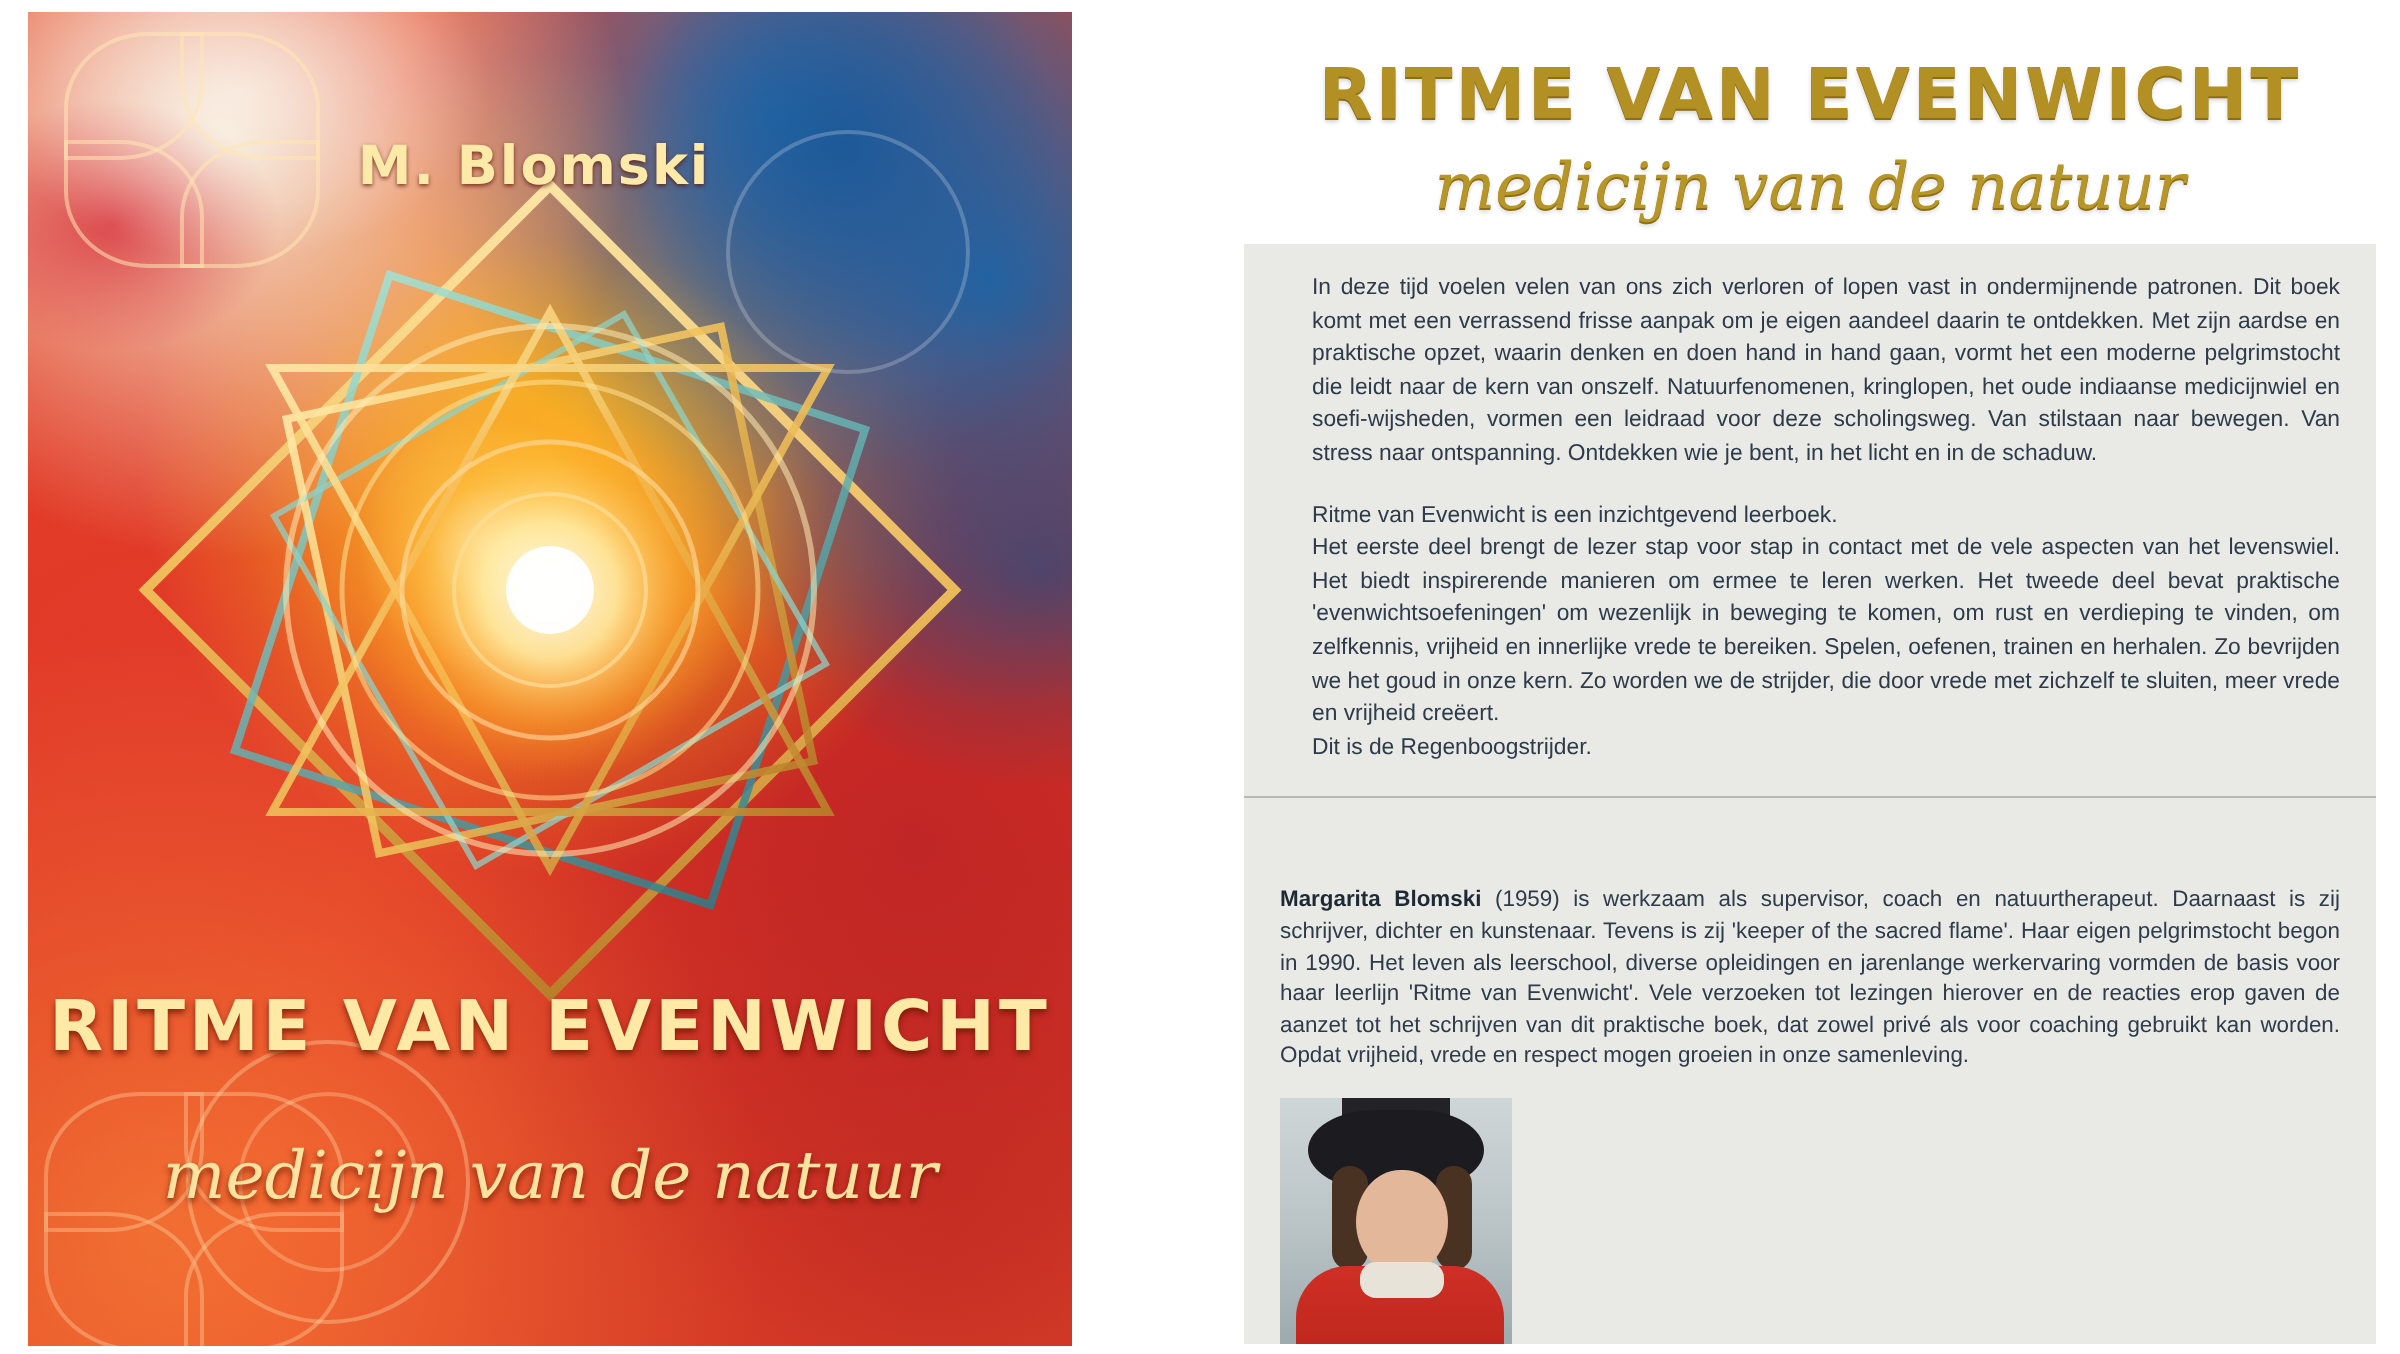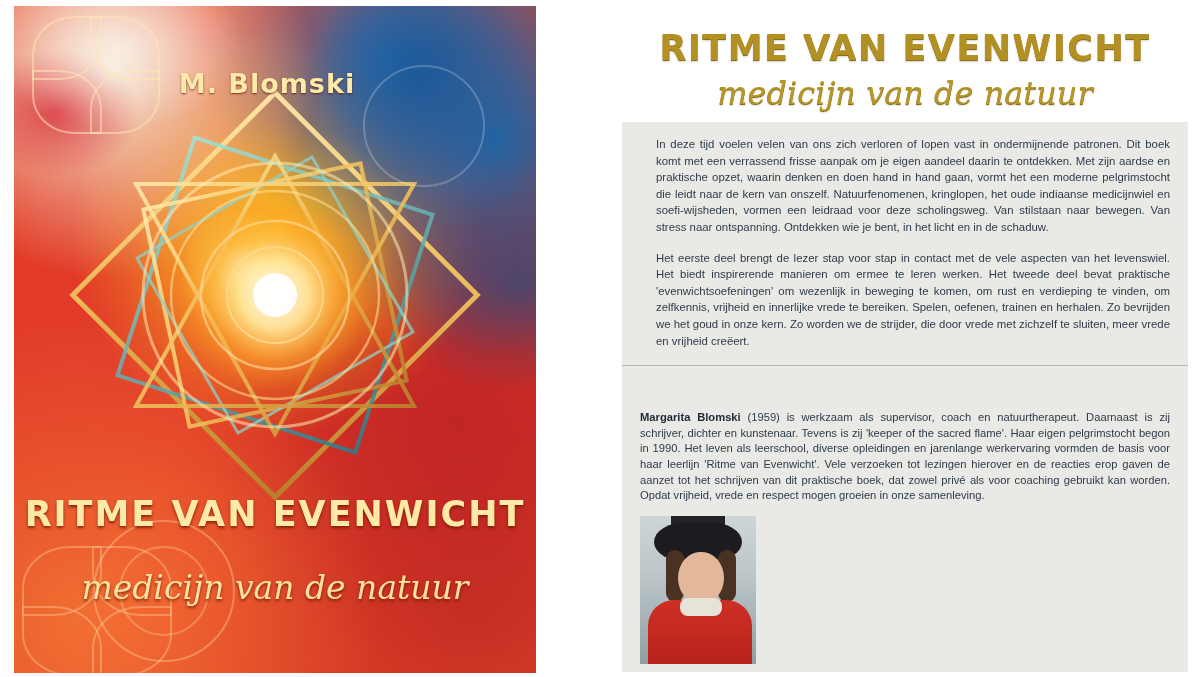--- a/index.html
+++ b/index.html
@@ -349,21 +349,23 @@
     <div class="back">
 
       <div class="back-head">
         <div class="back-title">RITME VAN EVENWICHT</div>
         <div class="back-subtitle">medicijn van de natuur</div>
       </div>
 
       <div class="back-body">
         <p>In deze tijd voelen velen van ons zich verloren of lopen vast in ondermijnende patronen. Dit boek komt met een verrassend frisse aanpak om je eigen aandeel daarin te ontdekken. Met zijn aardse en praktische opzet, waarin denken en doen hand in hand gaan, vormt het een moderne pelgrimstocht die leidt naar de kern van onszelf. Natuurfenomenen, kringlopen, het oude indiaanse medicijnwiel en soefi-wijsheden, vormen een leidraad voor deze scholingsweg. Van stilstaan naar bewegen. Van stress naar ontspanning. Ontdekken wie je bent, in het licht en in de schaduw.</p>
         <div class="gap"></div>
+        <p>Ritme van Evenwicht is een inzichtgevend leerboek.</p>
         <p>Het eerste deel brengt de lezer stap voor stap in contact met de vele aspecten van het levenswiel. Het biedt inspirerende manieren om ermee te leren werken. Het tweede deel bevat praktische 'evenwichtsoefeningen' om wezenlijk in beweging te komen, om rust en verdieping te vinden, om zelfkennis, vrijheid en innerlijke vrede te bereiken. Spelen, oefenen, trainen en herhalen. Zo bevrijden we het goud in onze kern. Zo worden we de strijder, die door vrede met zichzelf te sluiten, meer vrede en vrijheid creëert.</p>
+        <p>Dit is de Regenboogstrijder.</p>
       </div>
 
       <hr class="rule">
 
       <div class="bio-wrap">
         <div class="bio-text">
           <b>Margarita Blomski</b><span> (1959) is werkzaam als supervisor, coach en natuurtherapeut. Daarnaast is zij schrijver, dichter en kunstenaar. Tevens is zij 'keeper of the sacred flame'. Haar eigen pelgrimstocht begon in 1990. Het leven als leerschool, diverse opleidingen en jarenlange werkervaring vormden de basis voor haar leerlijn 'Ritme van Evenwicht'. Vele verzoeken tot lezingen hierover en de reacties erop gaven de aanzet tot het schrijven van dit praktische boek, dat zowel privé als voor coaching gebruikt kan worden. Opdat vrijheid, vrede en respect mogen groeien in onze samenleving.</span>
         </div>
         <div class="author-photo">
           <span class="ph-hat-top"></span>

